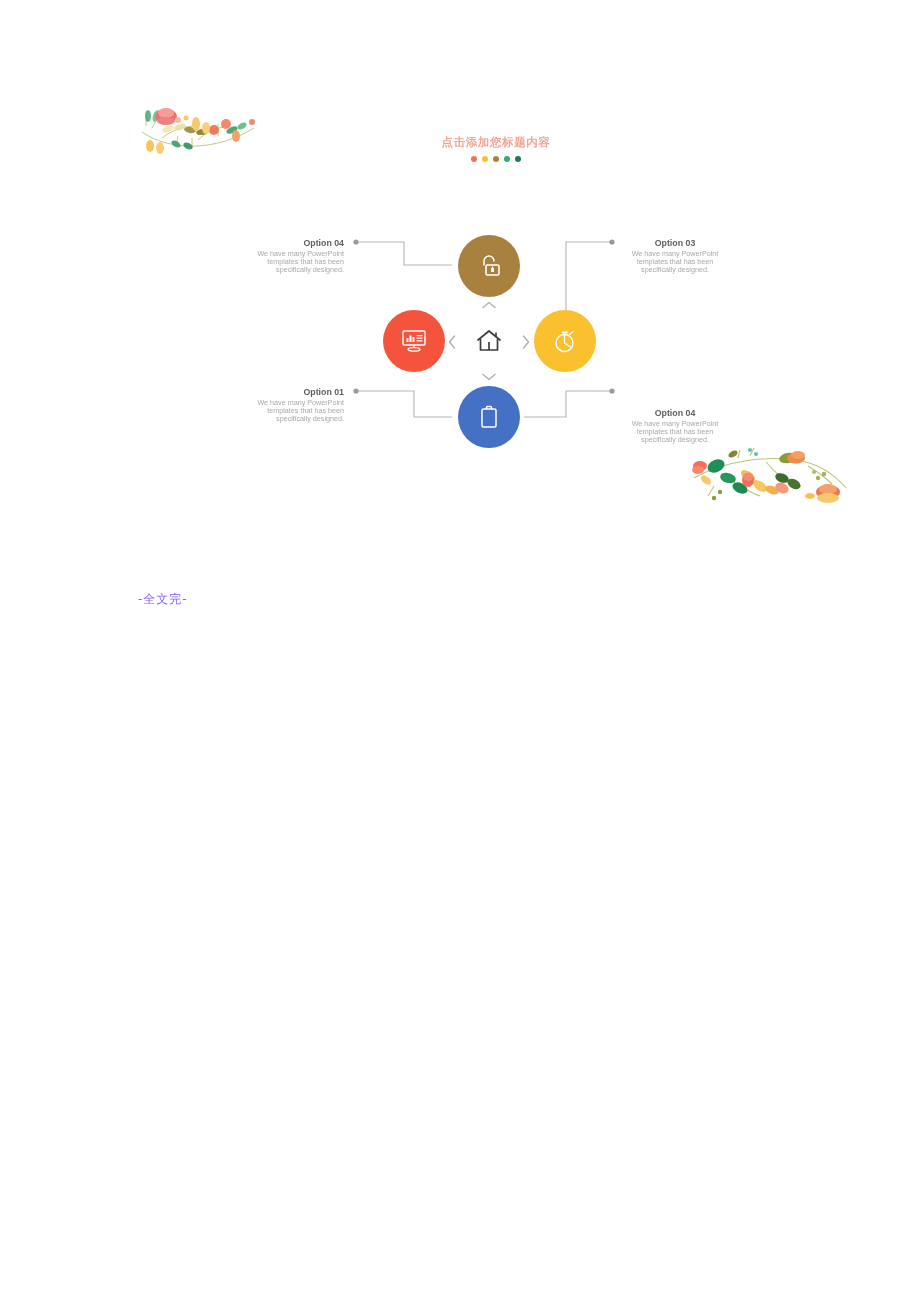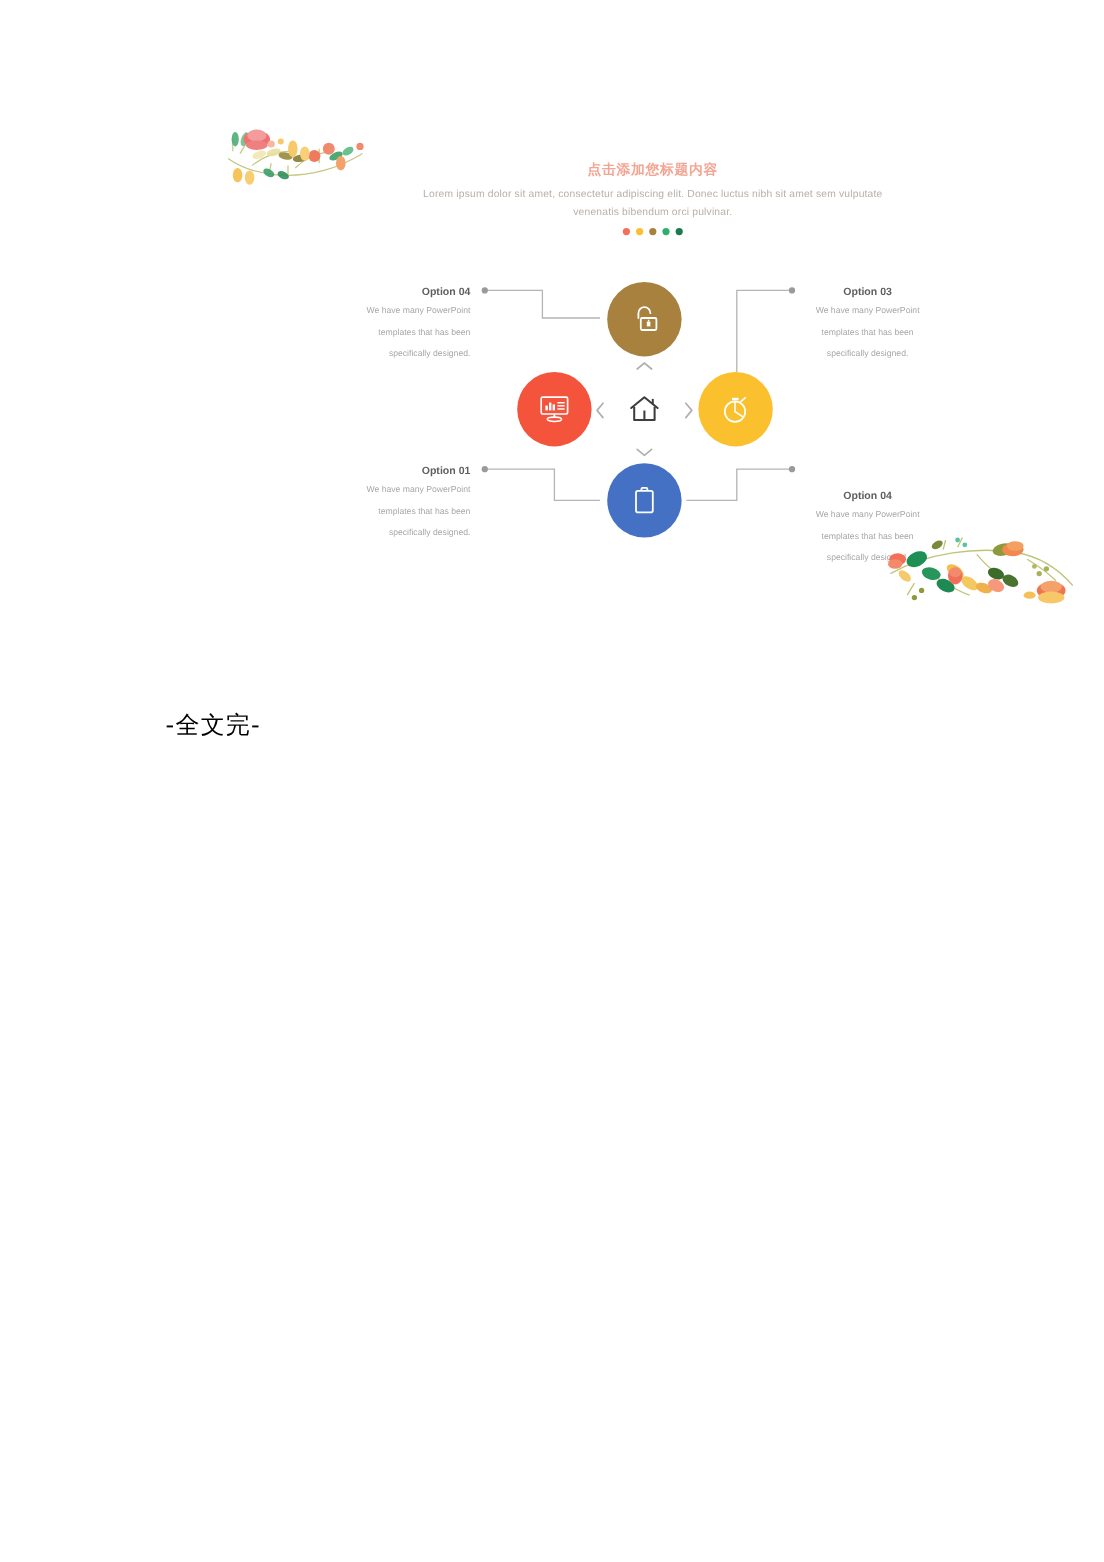--- a/index.html
+++ b/index.html
@@ -15,21 +15,20 @@
     overflow: hidden;
   }
 
   
   #slide {
     position: absolute;
     left: 0;
     top: 0;
     width: 769px;
     height: 560px;
-    margin-left: 48px;
   }
 
   
   .floral {
     position: absolute;
     pointer-events: none;
   }
   #floral-top-left {
     left: 132px;
     top: 102px;
@@ -153,32 +152,32 @@
   .option-title {
     font-size: 8.8px;
     font-weight: 700;
     color: #5f5f5f;
     line-height: 12px;
     margin: 0 0 1px 0;
   }
   .option-desc {
     font-size: 7.2px;
     color: #a8a8a8;
-    line-height: 18px;
+    line-height: 8px;
     margin: 0;
   }
 
   
   #footer-note {
     position: absolute;
     left: 138px;
     top: 591px;
     font-family: "DejaVu Sans", sans-serif;
-    font-size: 20px;
-    color: #000000;
+    font-size: 12px;
+    color: #8b5cf6;
     letter-spacing: 1px;
   }
 </style>
 </head>
 <body>
 
 <div id="slide">
 
   <svg id="floral-top-left" class="floral" viewBox="0 0 126 62" xmlns="http://www.w3.org/2000/svg">
     <g stroke="#b8bf6a" stroke-width="1" fill="none" opacity="0.85">
@@ -217,21 +216,20 @@
       <ellipse cx="18" cy="44" rx="4" ry="6" fill="#f7c45c"></ellipse>
       <ellipse cx="28" cy="46" rx="4" ry="6" fill="#f9cd72"></ellipse>
       <circle cx="46" cy="18" r="3" fill="#f6b7a0"></circle>
       <circle cx="54" cy="16" r="2.5" fill="#f7c96a"></circle>
       <circle cx="120" cy="20" r="3" fill="#ef8a6e"></circle>
     </g>
   </svg>
 
   <div id="header">
     <div id="slide-title">点击添加您标题内容</div>
-    <div id="slide-subtitle">Lorem ipsum dolor sit amet, consectetur adipiscing elit. Donec luctus nibh sit amet sem vulputate venenatis bibendum orci pulvinar.</div>
     <div id="dot-row">
       <span class="header-dot" style="background: rgb(244, 112, 90);"></span>
       <span class="header-dot" style="background: rgb(251, 192, 45);"></span>
       <span class="header-dot" style="background: rgb(169, 129, 63);"></span>
       <span class="header-dot" style="background: rgb(46, 175, 110);"></span>
       <span class="header-dot" style="background: rgb(28, 122, 79);"></span>
     </div>
   </div>
 
   <div id="diagram">

